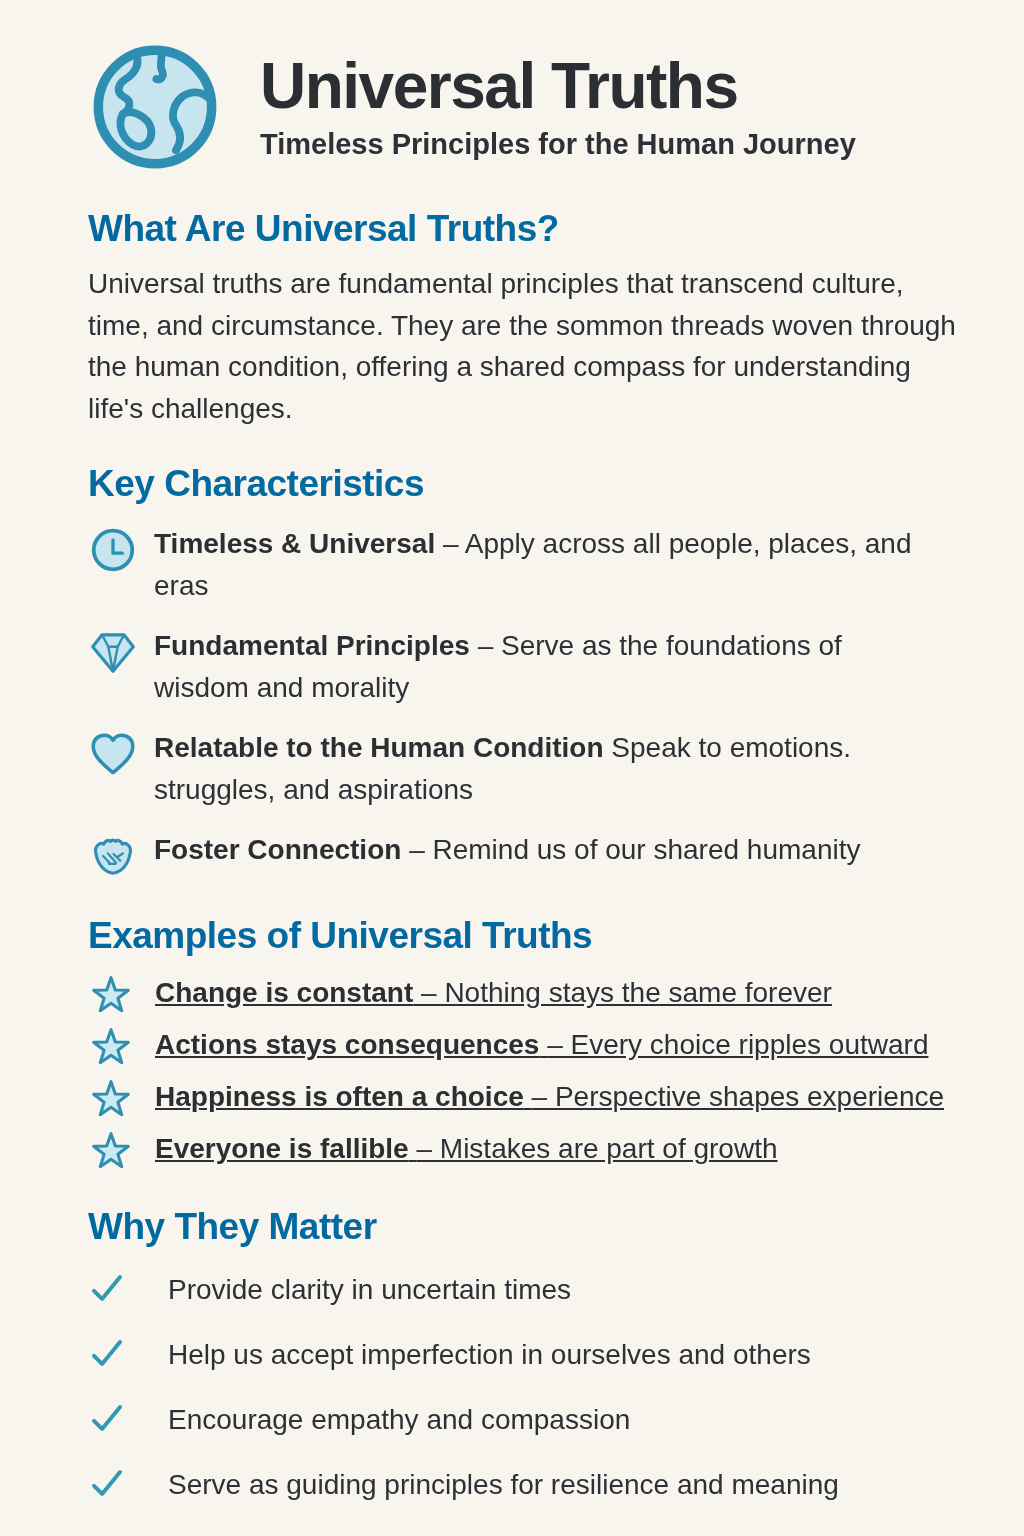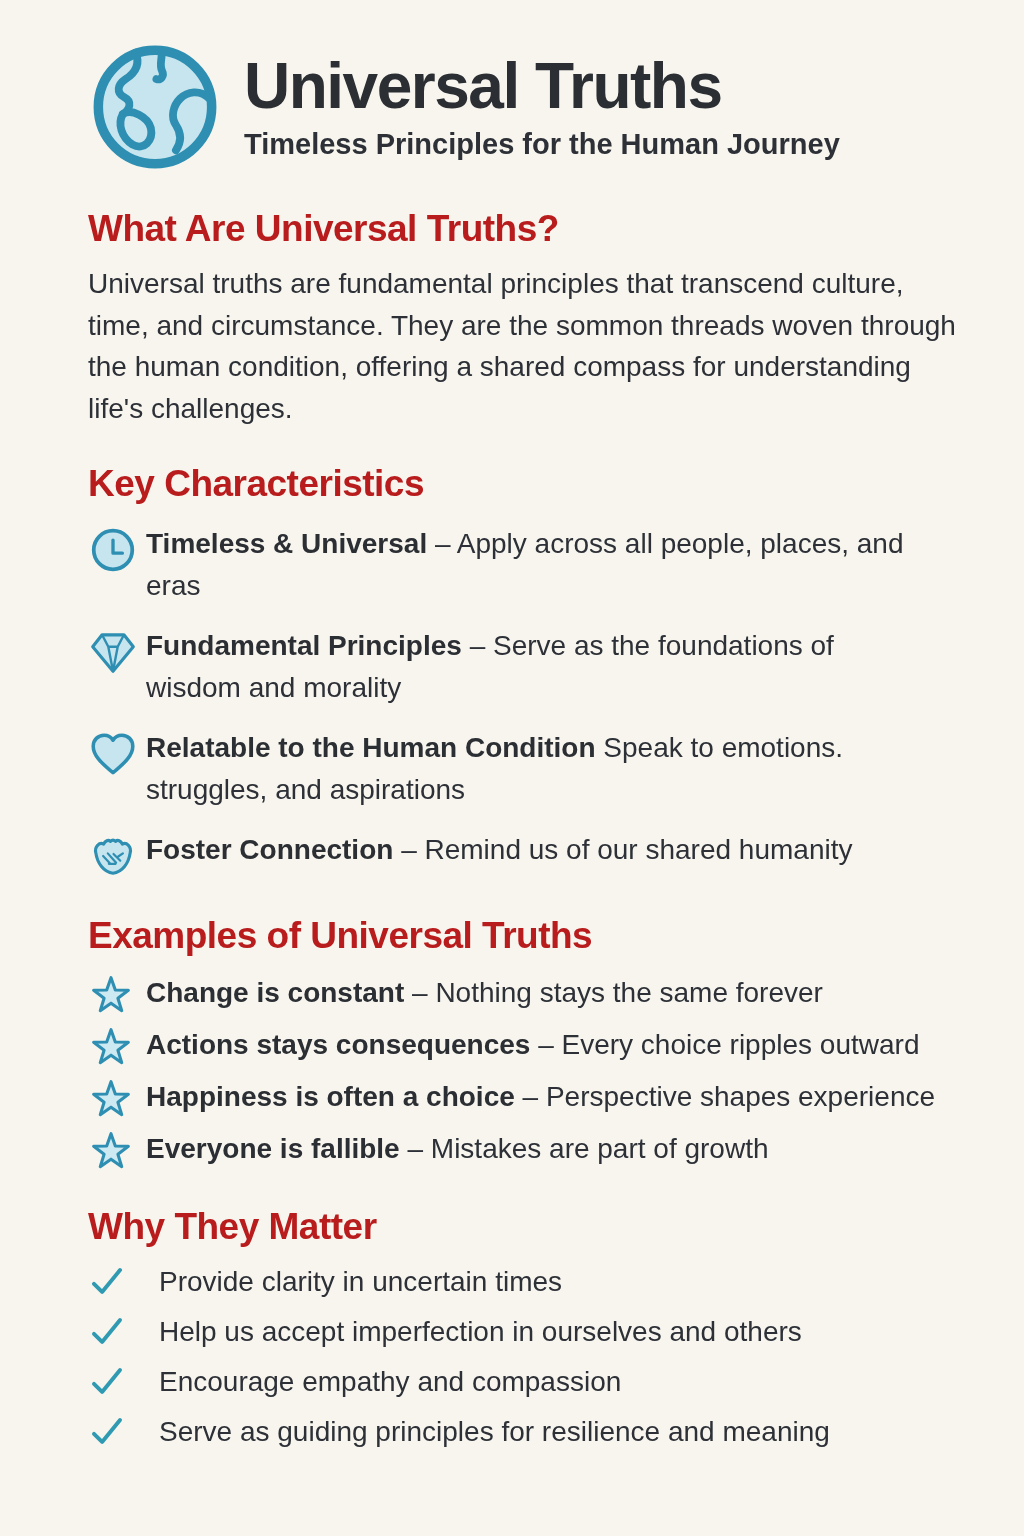--- a/index.html
+++ b/index.html
@@ -8,90 +8,91 @@
     width: 1024px;
     height: 1536px;
     background: #f7f5ee;
     color: #2d3137;
     font-family: "Liberation Sans", sans-serif;
     overflow: hidden;
   }
   .page { padding: 40px 58px 0 88px; }
 
   
-  .header { display: flex; align-items: center; gap: 22px; margin-bottom: 12px; }
+  .header { display: flex; align-items: center; gap: 38px; margin-bottom: 12px; }
   .globe-wrap { flex: 0 0 134px; width: 134px; height: 134px; }
   .globe-wrap svg { width: 100%; height: 100%; display: block; }
   h1 {
     margin: 0;
     font-size: 64px;
     font-weight: 700;
     letter-spacing: -1.5px;
     color: #2b2e33;
     line-height: 1.05;
   }
   .subtitle { font-size: 29px; margin-top: 8px; color: #2d3137; font-weight: bold; }
 
   
   h2 {
     font-size: 37px;
     font-weight: 700;
-    color: #b91c1c;
+    color: #0369a1;
     line-height: 1.12;
     margin: 34px 0 14px 0;
     letter-spacing: -0.5px;
   }
 
   .intro-body {
     margin: 0;
     font-size: 28px;
     line-height: 1.48;
     max-width: 885px;
   }
 
   ul { list-style: none; margin: 0; padding: 0; }
 
   
   .char-item {
     display: flex;
     align-items: flex-start;
-    gap: 8px;
+    gap: 16px;
     margin-bottom: 12px;
     font-size: 28px;
     line-height: 1.5;
     margin-top: 18px;
   }
   .char-item .ic { flex: 0 0 50px; width: 50px; height: 50px; margin-top: 2px; }
   .char-item .ic svg { width: 100%; height: 100%; display: block; }
   .char-item p { margin: 0; max-width: 775px; }
   .item-title { font-weight: 700; color: #2b2e33; }
 
   
   .ex-item {
     display: flex;
     align-items: center;
-    gap: 12px;
+    gap: 21px;
     margin-bottom: 6px;
     font-size: 28px;
+    text-decoration: underline;
   }
   .ex-item .ic { flex: 0 0 46px; width: 46px; height: 46px; }
   .ex-item .ic svg { width: 100%; height: 100%; display: block; }
   .ex-item p { margin: 0; white-space: nowrap; }
 
   
   .why-item {
     display: flex;
     align-items: center;
     gap: 27px;
     margin-bottom: 9px;
     font-size: 28px;
   }
   .why-item .ic { flex: 0 0 41px; width: 41px; height: 41px; }
   .why-item .ic svg { width: 100%; height: 100%; display: block; }
-  .why-item p { margin: 3px; }
+  .why-item p { margin: 12px; }
 </style>
 </head>
 <body>
 
 <svg width="0" height="0" style="position:absolute">
   <defs>
     <g id="shape-star">
       <polygon points="24,8 28.5,20.9 42.1,21.1 31.2,29.4 35.2,42.4 24,34.6 12.8,42.4 16.8,29.4 5.9,21.1 19.5,20.9" fill="#cde9f2" stroke="#2e8fb2" stroke-width="3.2" stroke-linejoin="round"></polygon>
     </g>
     <g id="shape-check">

